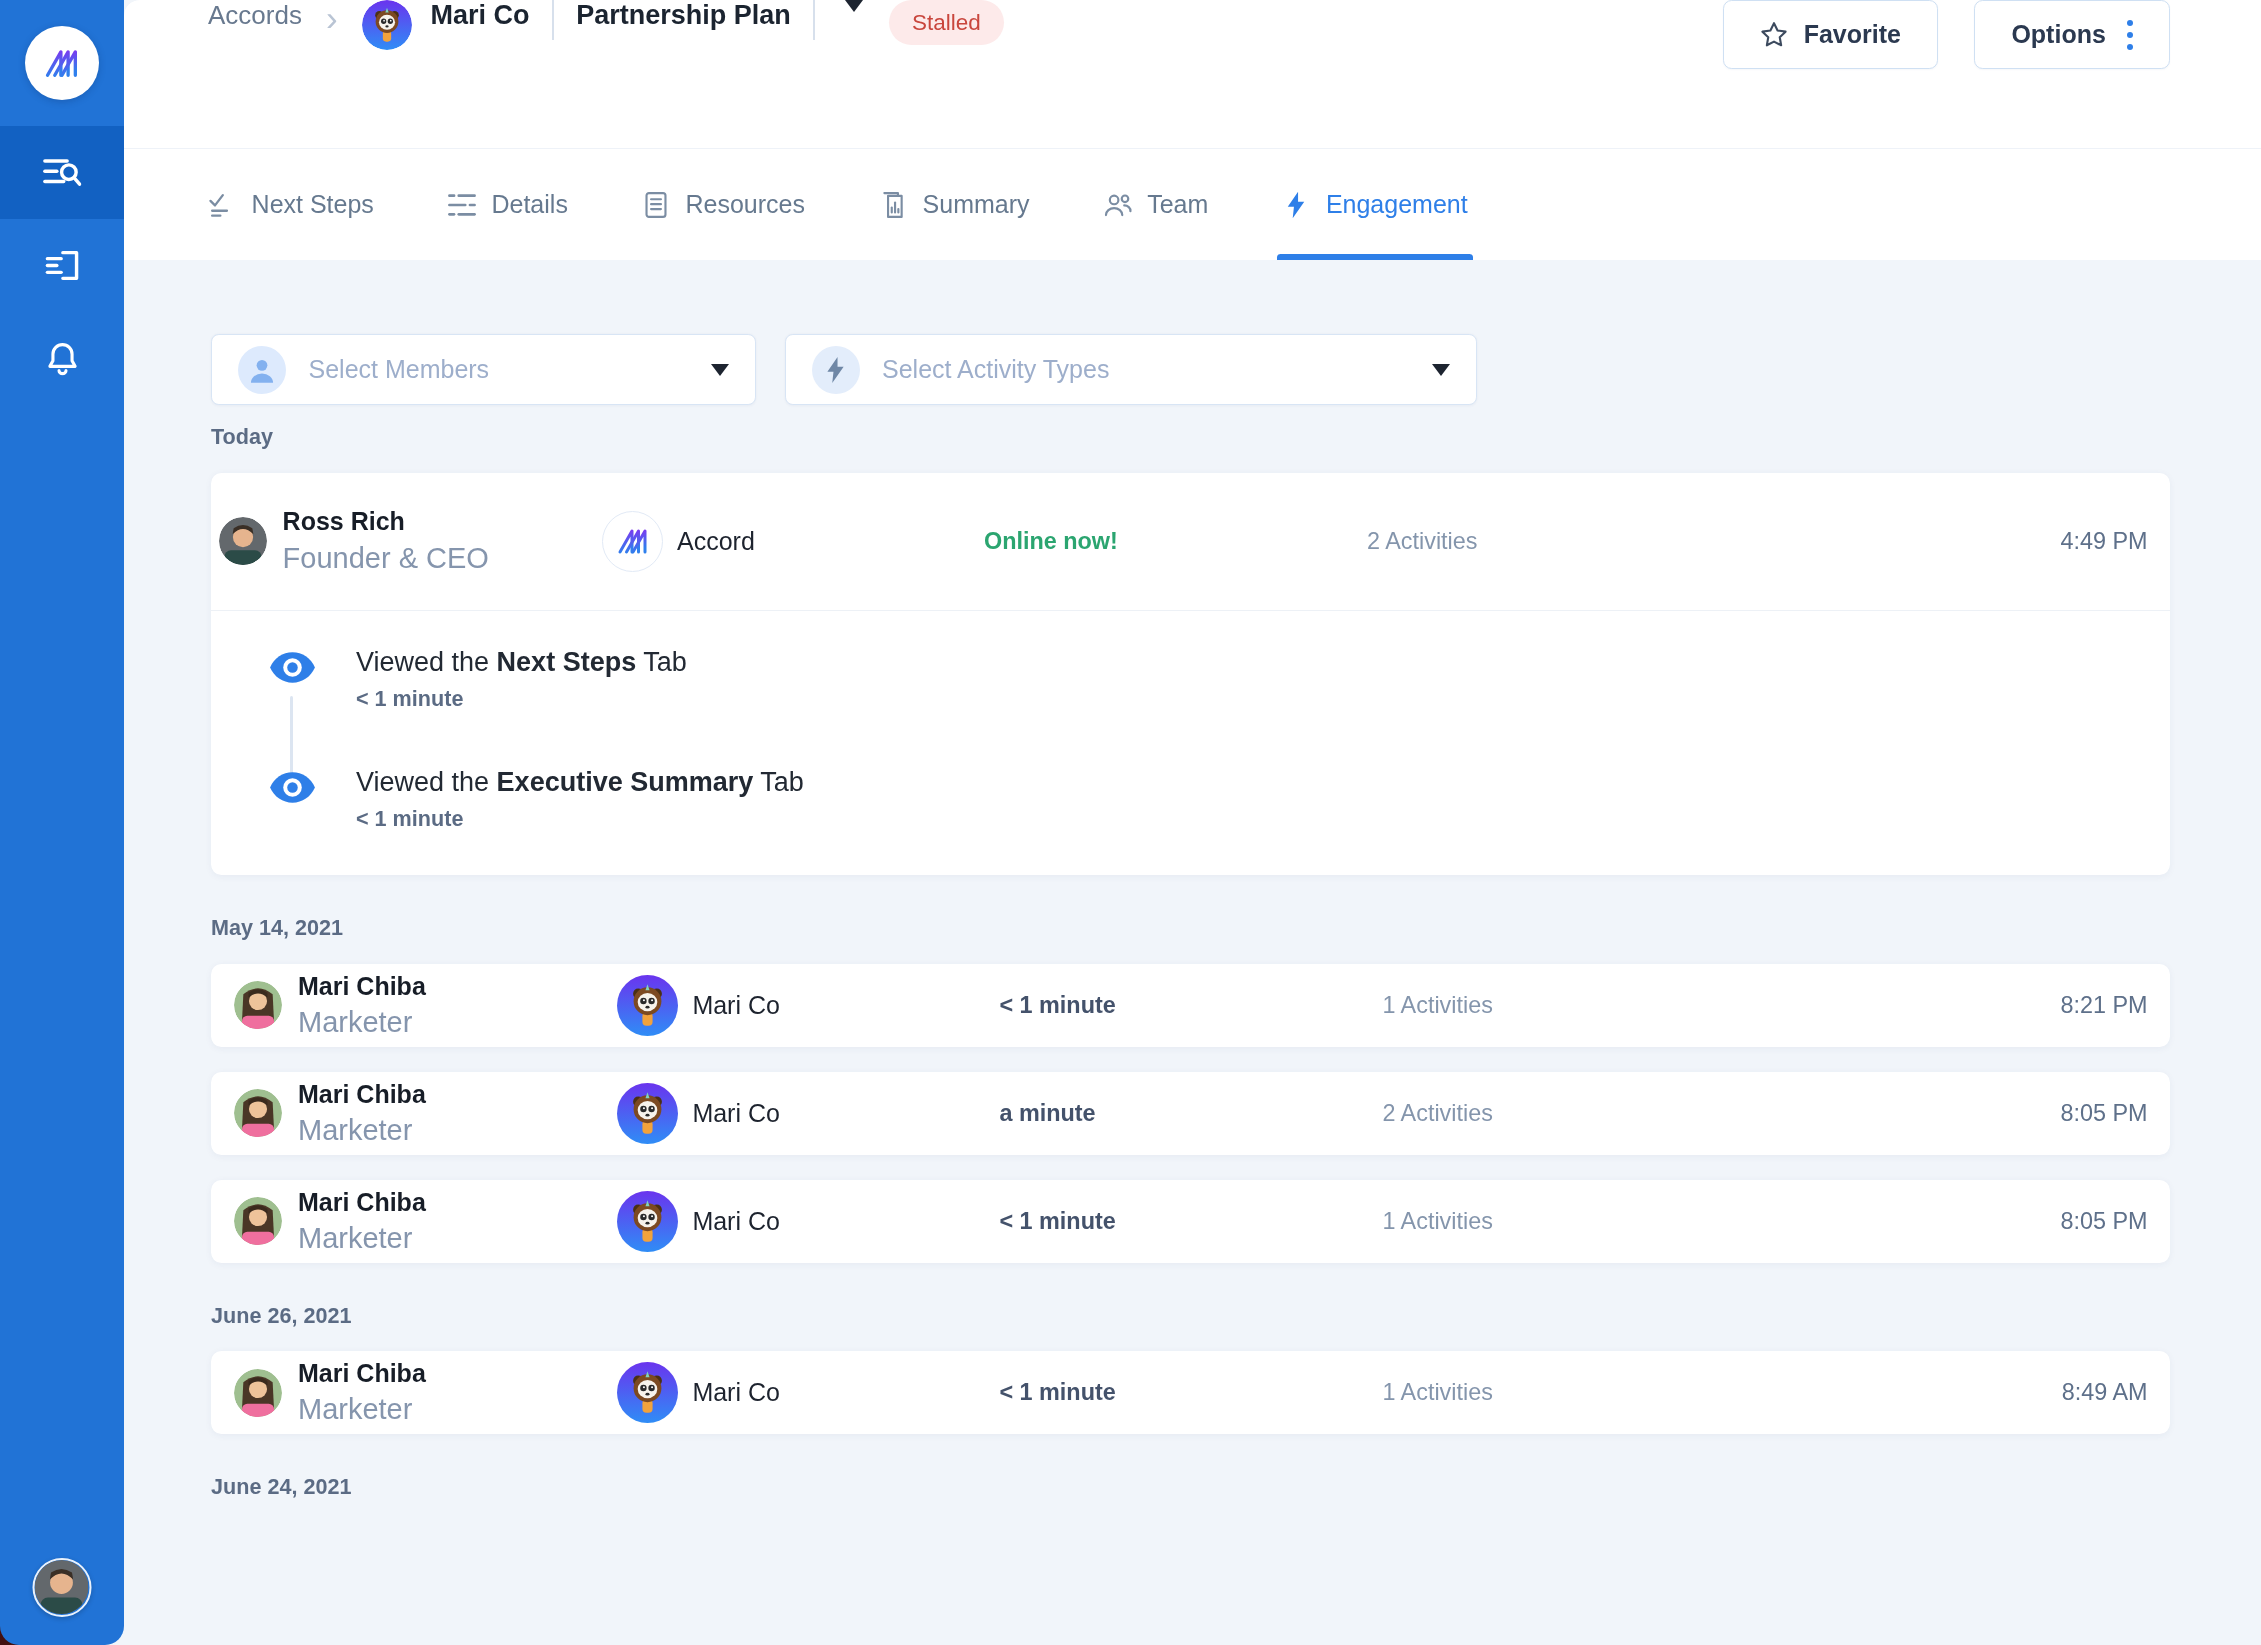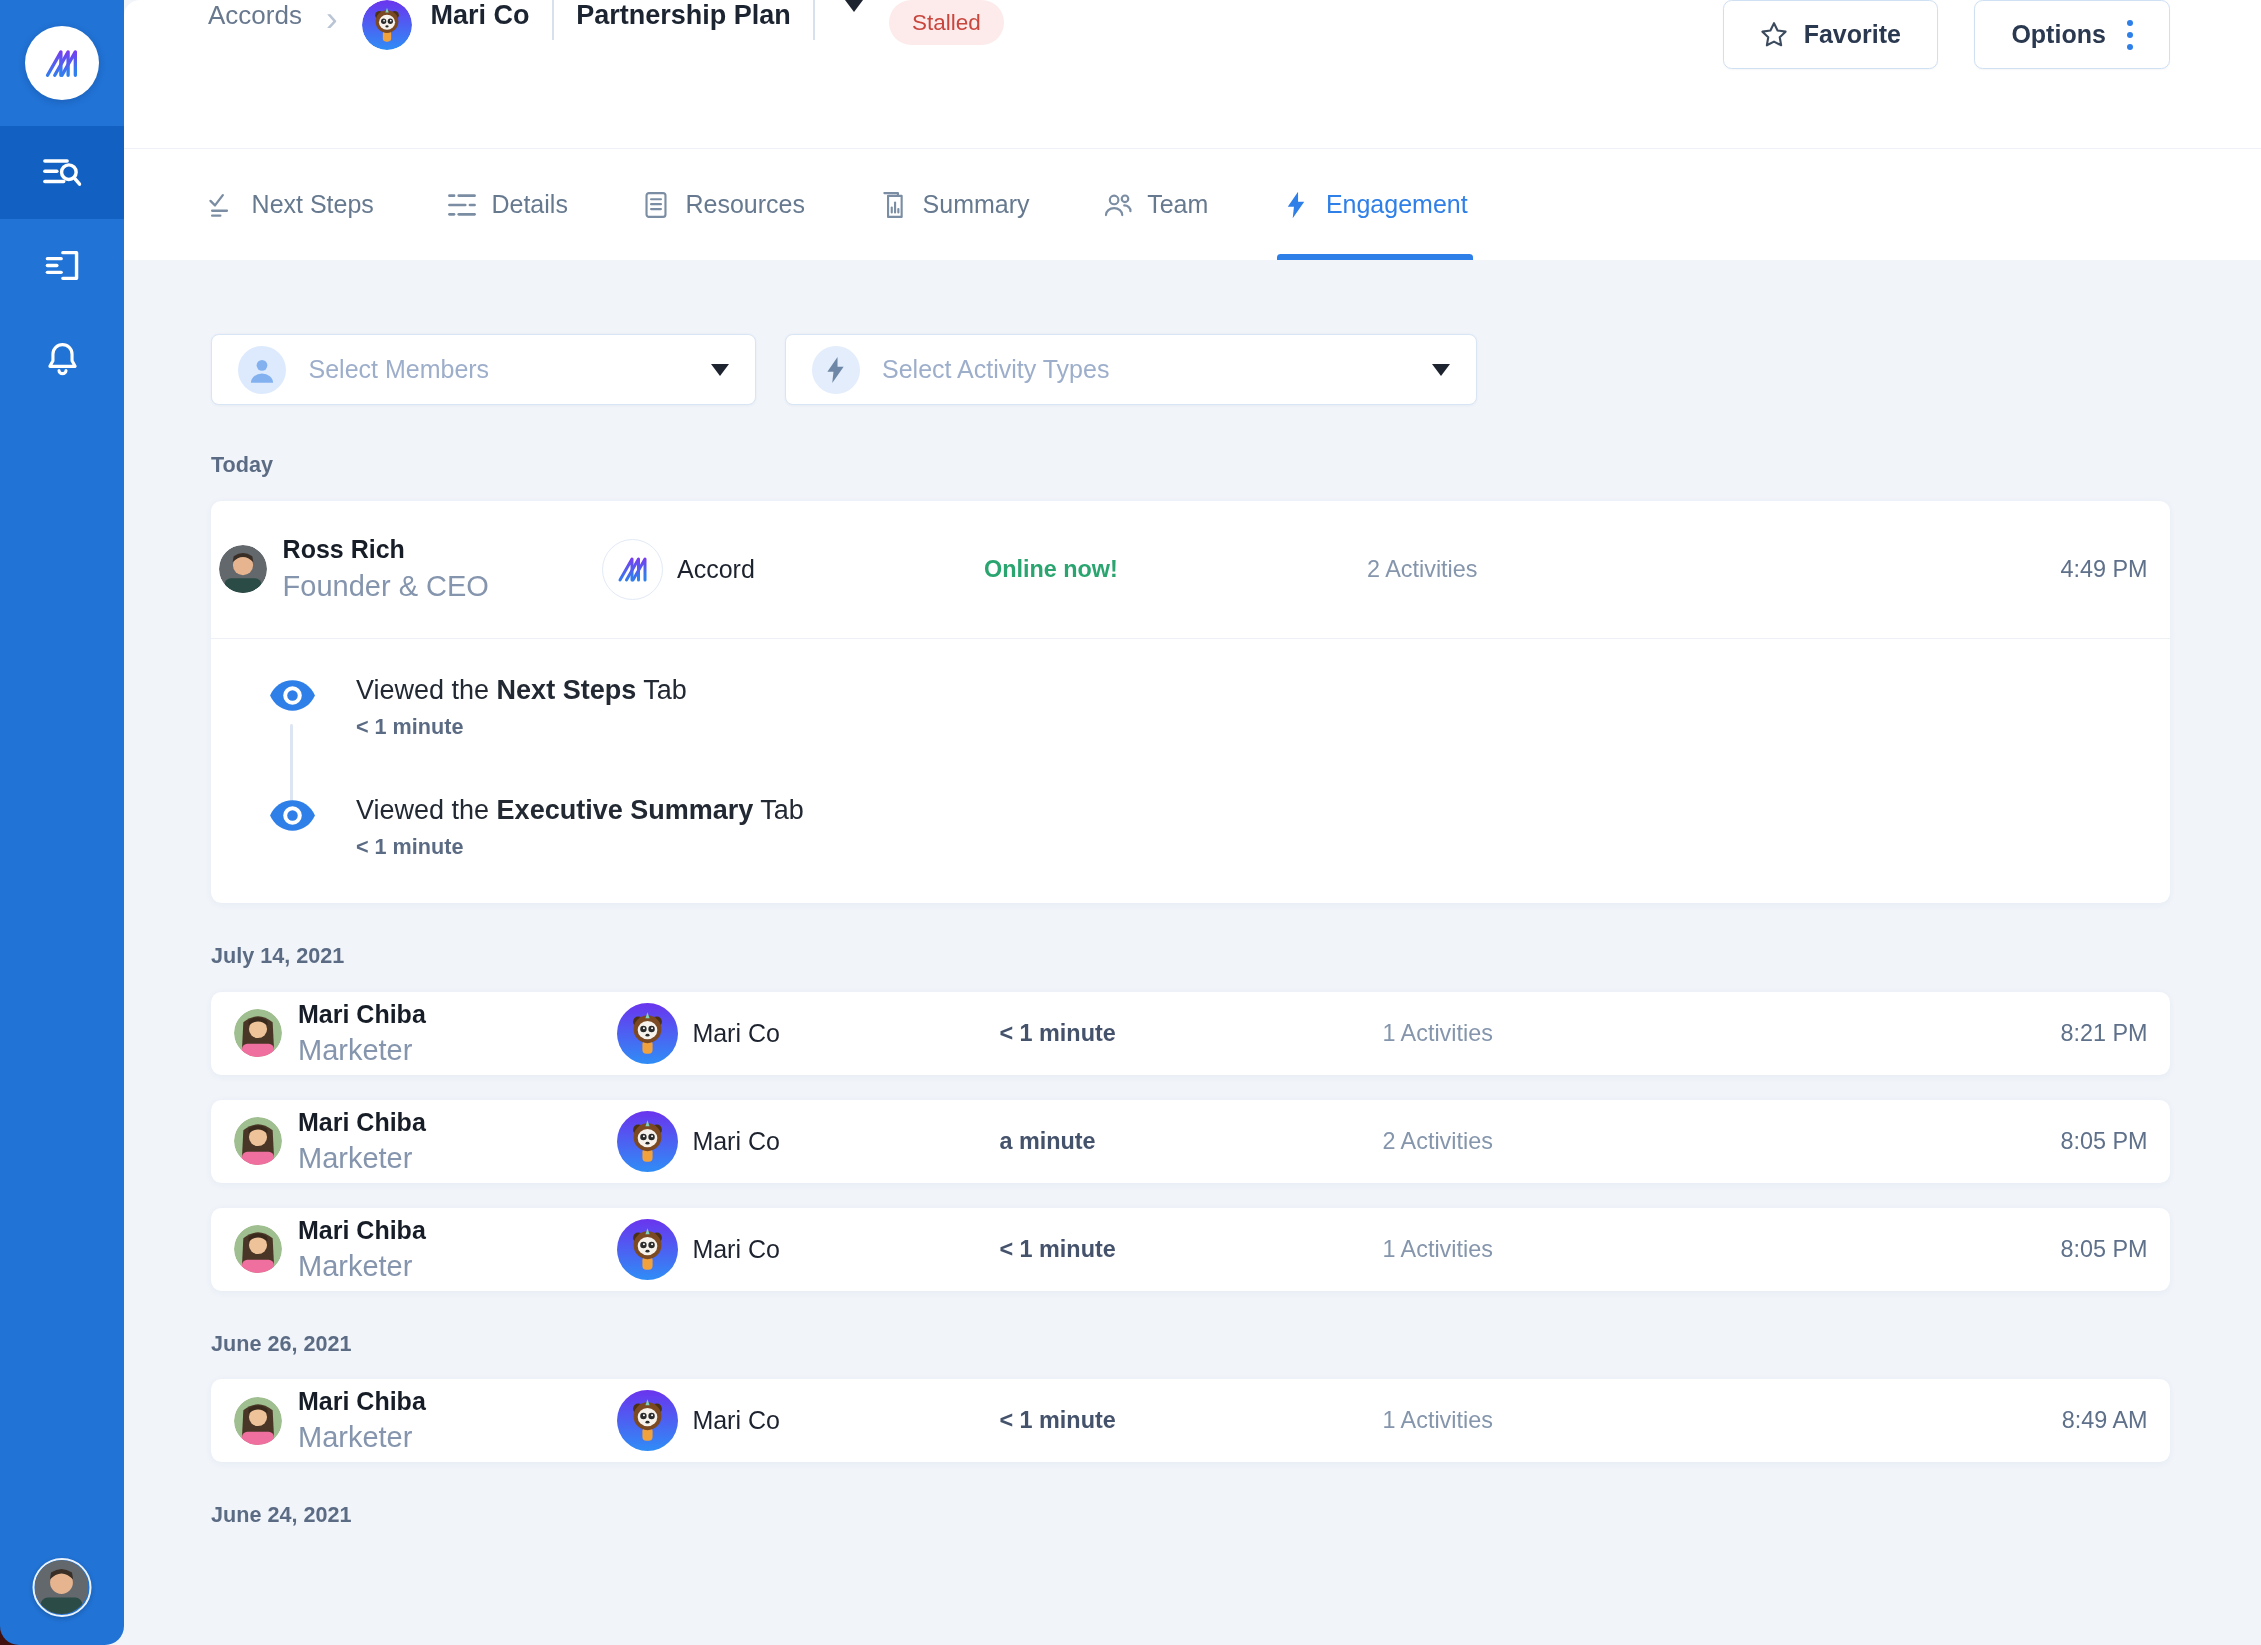--- a/index.html
+++ b/index.html
@@ -93,21 +93,21 @@
   }
   .filter-members { width:545px; }
   .filter-activity { width:692px; }
   .filter-icon-circle { width:48px; height:48px; border-radius:50%; display:flex; align-items:center; justify-content:center; flex:0 0 auto; }
   .filter-members .filter-icon-circle { background:#ddeafd; }
   .filter-activity .filter-icon-circle { background:#e3edfb; }
   .filter-text { margin-left:22.5px; font-size:25px; color:#9daecb; }
   .filter-caret { margin-left:auto; width:0; height:0; border-left:9.5px solid transparent; border-right:9.5px solid transparent; border-top:12px solid #1d2430; }
 
   .date-label { margin:40px 0 22.5px; font-size:21.6px; font-weight:700; color:#5b6b84; }
-  .section:first-child .date-label { margin-top:47px; }
+  .section:first-child .date-label { margin-top:19px; }
 
   .card {
     background:#fff; border-radius:10.4px;
     box-shadow:0 1.7px 7px rgba(35,60,120,.05);
   }
   .row-card { margin-bottom:25px; cursor:pointer; }
 
   .row {
     display:grid; grid-template-columns:383px 382px 383px 1fr auto;
     align-items:center; height:83px; padding:0 22.5px 0 23.4px;
@@ -466,21 +466,21 @@
           <svg class="t-eye" viewBox="0 0 54 36" width="47" height="31">
                   <use href="#sym-eye"></use>
                 </svg>
           <div class="t-title">Viewed the <b>Executive Summary</b> Tab</div>
           <div class="t-sub">&lt; 1 minute</div>
               </div>
             </div>
           </div>
         </div>
         <div class="section">
-          <div class="date-label">July 14, 2021</div>
+          <div class="date-label">May 14, 2021</div>
           <div class="card row-card">
             <div class="row">
     <div class="cell c-person">
       <svg class="avatar" width="48" height="48" viewBox="0 0 56 56">
                   <use href="#sym-mari"></use>
                 </svg>
       <div class="pinfo">
         <div class="pname">Mari Chiba</div>
         <div class="prole">Marketer</div>
       </div>

